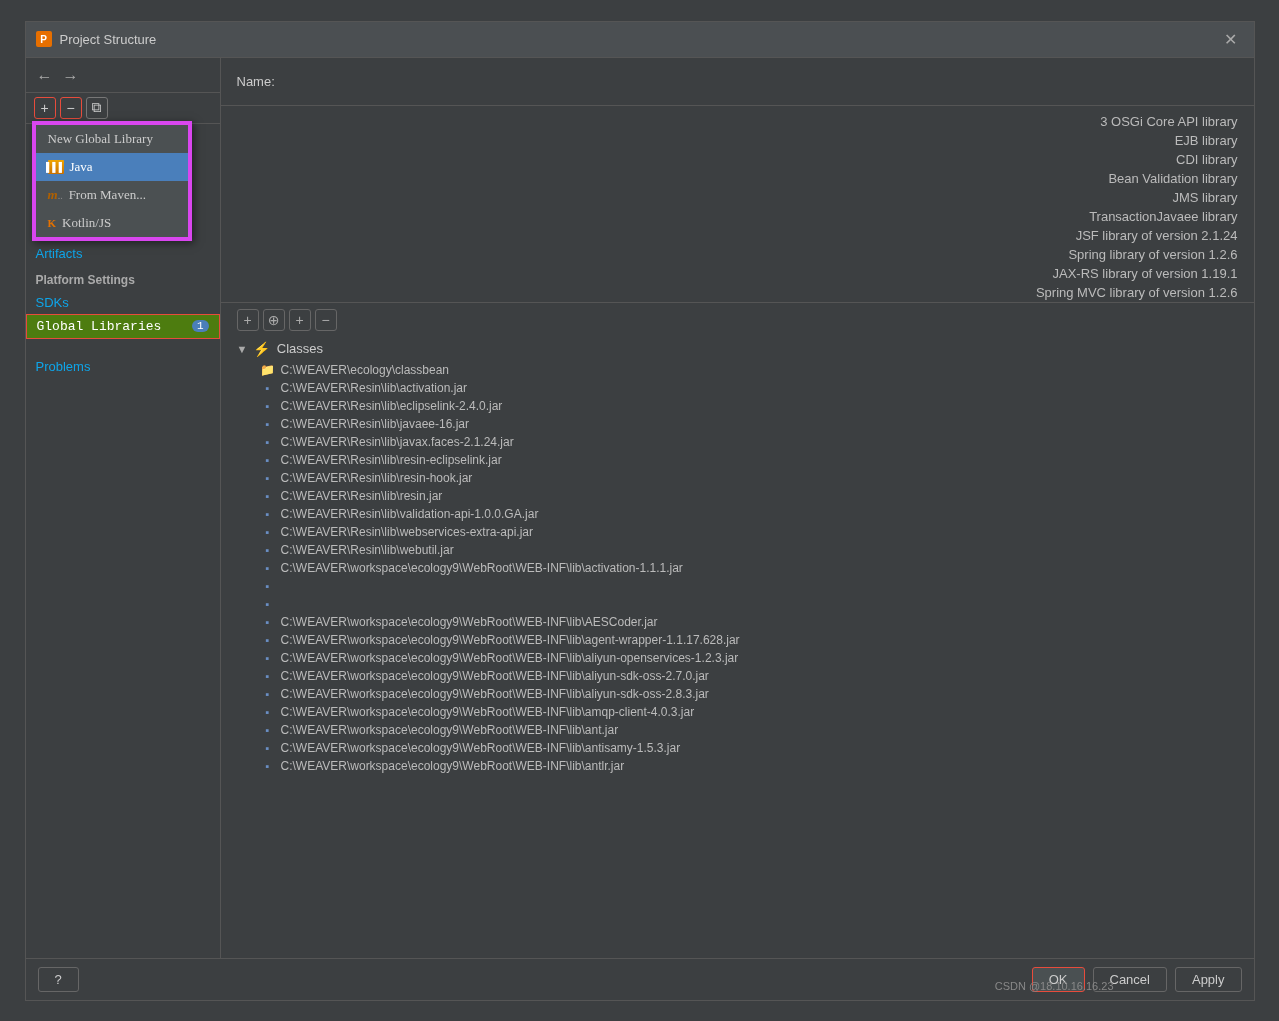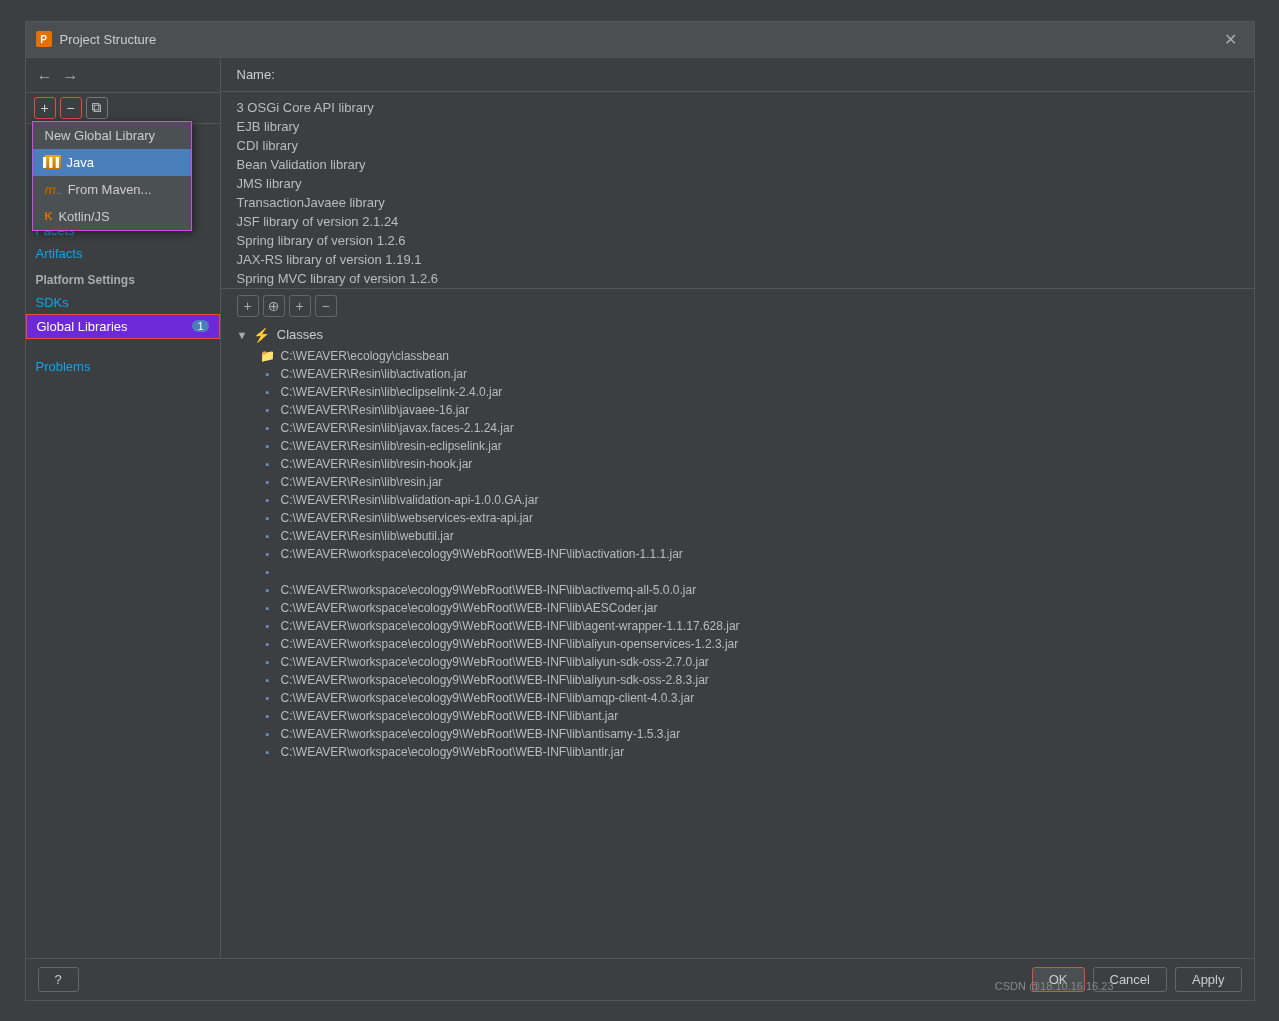--- a/index.html
+++ b/index.html
@@ -105,24 +105,25 @@
       border-radius: 3px;
     }
     .tool-btn.add { border-color: #e74c3c; }
     .tool-btn.remove { border-color: #e74c3c; }
     .tool-btn.copy { border: 1px solid #777; }
     .dropdown-menu {
       position: absolute;
       top: 28px;
       left: 6px;
       background: #4b5052;
-      border: 1px solid #d946ef;
+      border: 4px solid #d946ef;
       z-index: 100;
       min-width: 160px;
       box-shadow: 2px 2px 8px rgba(0,0,0,0.5);
+      font-family: Liberation Serif, serif;
     }
     .dropdown-item {
       padding: 6px 12px;
       cursor: pointer;
       display: flex;
       align-items: center;
       gap: 6px;
       color: #ccc;
       font-size: 13px;
     }
@@ -146,43 +147,44 @@
       padding: 8px 10px 4px 10px;
     }
     .sidebar-item {
       padding: 4px 10px;
       cursor: pointer;
       color: #0ea5e9;
       font-size: 13px;
       border-radius: 0;
     }
     .sidebar-item.active {
-      background: #6d28d9;
+      background: #4d7c0f;
       color: white;
       border: 1px solid #e74c3c;
+      font-family: Liberation Mono, monospace;
     }
     .badge {
       background: #4a7fbb;
       color: white;
       font-size: 11px;
       border-radius: 8px;
       padding: 0 5px;
       margin-left: 4px;
     }
     
     .right-panel {
       flex: 1;
       display: flex;
       flex-direction: column;
       overflow: hidden;
     }
     .name-row {
       display: flex;
       align-items: center;
-      padding: 9px 16px;
+      padding: 16px 16px;
       border-bottom: 1px solid #555;
       flex-shrink: 0;
     }
     .name-label {
       color: #ccc;
       font-size: 13px;
       min-width: 45px;
     }
     .name-input {
       flex: 1;
@@ -191,20 +193,21 @@
       color: #eee;
       padding: 4px 8px;
       font-size: 13px;
       outline: none;
     }
     .libs-list {
       padding: 6px 16px 0 16px;
       overflow-y: hidden;
       flex-shrink: 0;
       max-height: 200px;
+      text-align: right;
     }
     .lib-item {
       padding: 2px 0;
       color: #bbb;
       font-size: 13px;
       cursor: pointer;
     }
     .panel-toolbar {
       display: flex;
       align-items: center;
@@ -502,21 +505,20 @@
         </div>
         <div class="file-entry">
           <span class="jar-icon">▪</span>
           <span>C:\WEAVER\workspace\ecology9\WebRoot\WEB-INF\lib\activation-1.1.1.jar</span>
         </div>
         <div class="file-entry">
           <span class="jar-icon">▪</span>
         </div>
         <div class="file-entry">
           <span class="jar-icon">▪</span>
-          <span>C:\WEAVER\workspace\ecology9\WebRoot\WEB-INF\lib\activemq-all-5.0.0.jar</span>
         </div>
         <div class="file-entry">
           <span class="jar-icon">▪</span>
           <span>C:\WEAVER\workspace\ecology9\WebRoot\WEB-INF\lib\AESCoder.jar</span>
         </div>
         <div class="file-entry">
           <span class="jar-icon">▪</span>
           <span>C:\WEAVER\workspace\ecology9\WebRoot\WEB-INF\lib\agent-wrapper-1.1.17.628.jar</span>
         </div>
         <div class="file-entry">

